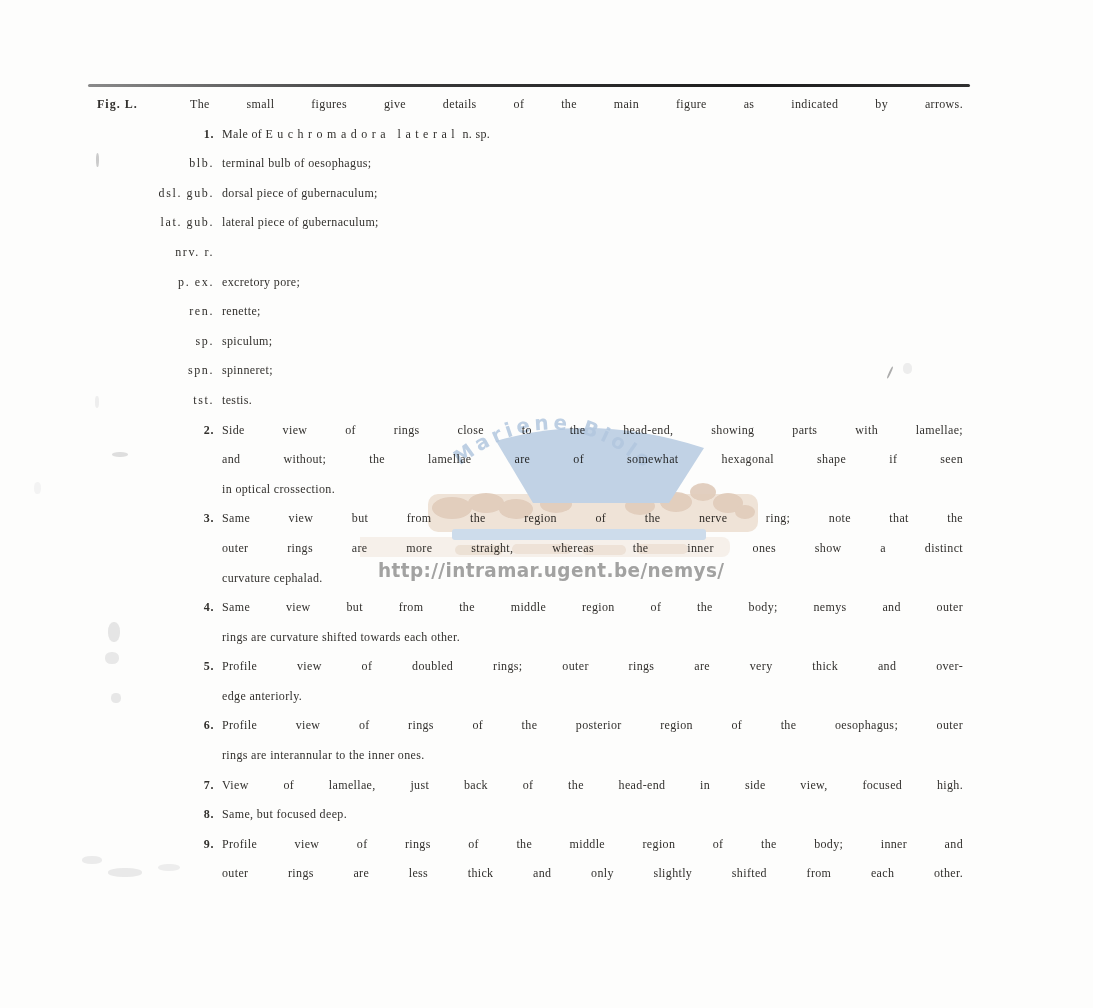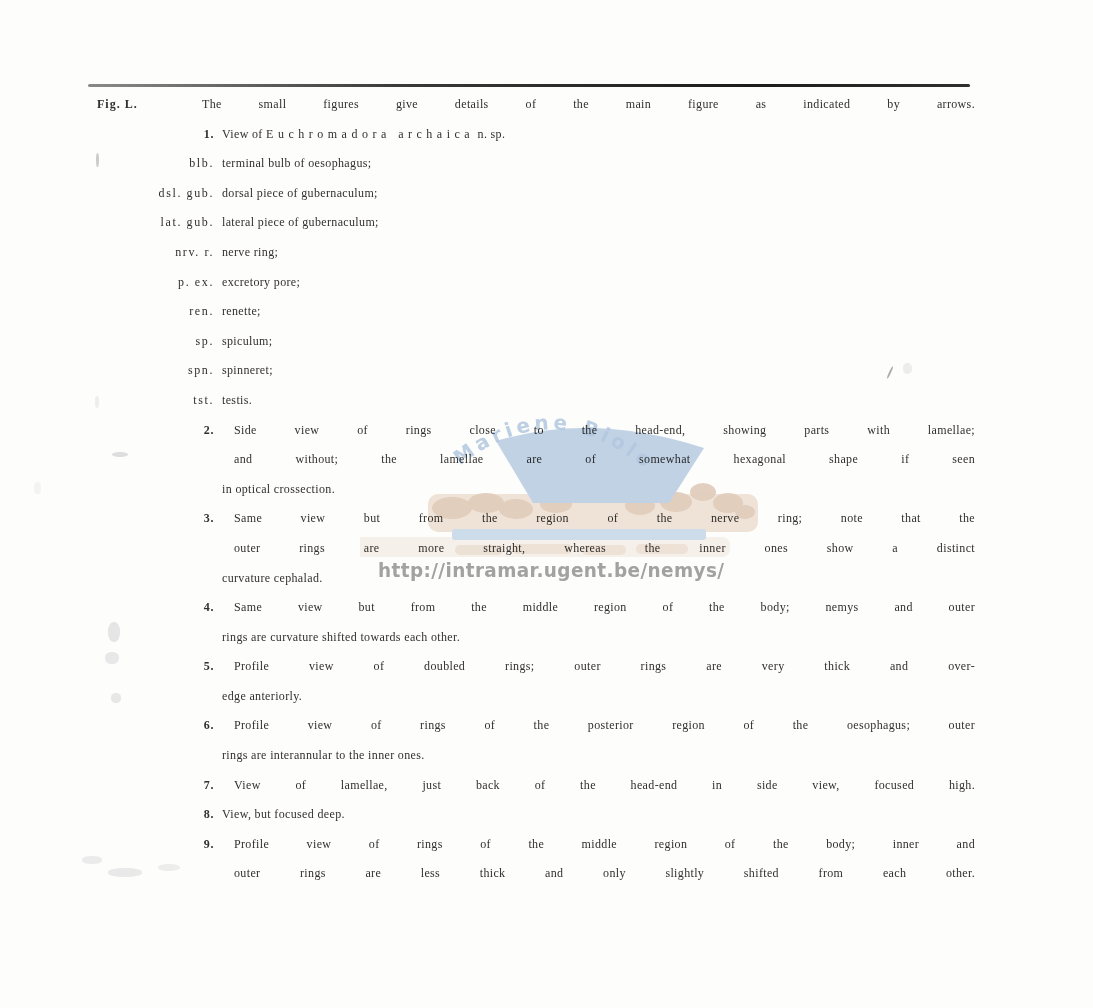--- a/index.html
+++ b/index.html
@@ -28,21 +28,21 @@
   .fig-label{width:93px;flex:0 0 93px;font-weight:bold;letter-spacing:1px;}
   .intro-text{width:773px;flex:0 0 773px;}
   .row{display:flex;}
   .term{
     width:117px;flex:0 0 117px;text-align:right;padding-right:8px;
     letter-spacing:1.6px;white-space:nowrap;
   }
   .term.bold{font-weight:bold;letter-spacing:.6px;}
   .lines{width:741px;flex:0 0 741px;}
   .line{width:100%;}
-  .just{text-align:justify;text-align-last:justify;margin-left:12px;}
+  .just{text-align:justify;text-align-last:justify;}
   .sperr{letter-spacing:4.5px;}
   
   .wm{position:absolute;z-index:2;mix-blend-mode:multiply;}
   .wm-svg{left:360px;top:380px;}
   .wm-url{
     left:378px;top:559px;
     font-family:"DejaVu Sans","Liberation Sans",sans-serif;
     font-weight:bold;font-size:19px;letter-spacing:.4px;
     color:#a3a3a3;transform:scaleX(.97);transform-origin:left;
     white-space:nowrap;
@@ -72,21 +72,21 @@
 
   <div class="legend">
     <div class="intro-row">
       <div class="fig-label">Fig. L.</div>
       <div class="intro-text just">The small figures give details of the main figure as indicated by arrows.</div>
     </div>
     <div>
         <div class="row">
           <div class="term bold">1.</div>
           <div class="lines">
-            <div class="line"><span>View of </span><span class="sperr">Euchromadora archaica</span><span> n. sp.</span></div>
+            <div class="line"><span>Male of </span><span class="sperr">Euchromadora lateral</span><span> n. sp.</span></div>
           </div>
         </div>
         <div class="row">
           <div class="term">blb.</div>
           <div class="lines">
             <div class="line">terminal bulb of oesophagus;</div>
           </div>
         </div>
         <div class="row">
           <div class="term">dsl. gub.</div>
@@ -95,23 +95,20 @@
           </div>
         </div>
         <div class="row">
           <div class="term">lat. gub.</div>
           <div class="lines">
             <div class="line">lateral piece of gubernaculum;</div>
           </div>
         </div>
         <div class="row">
           <div class="term">nrv. r.</div>
-          <div class="lines">
-            <div class="line">nerve ring;</div>
-          </div>
         </div>
         <div class="row">
           <div class="term">p. ex.</div>
           <div class="lines">
             <div class="line">excretory pore;</div>
           </div>
         </div>
         <div class="row">
           <div class="term">ren.</div>
           <div class="lines">
@@ -175,21 +172,21 @@
         </div>
         <div class="row">
           <div class="term bold">7.</div>
           <div class="lines">
             <div class="line just">View of lamellae, just back of the head-end in side view, focused high.</div>
           </div>
         </div>
         <div class="row">
           <div class="term bold">8.</div>
           <div class="lines">
-            <div class="line">View, but focused deep.</div>
+            <div class="line">Same, but focused deep.</div>
           </div>
         </div>
         <div class="row">
           <div class="term bold">9.</div>
           <div class="lines">
             <div class="line just">Profile view of rings of the middle region of the body; inner and</div>
             <div class="line just">outer rings are less thick and only slightly shifted from each other.</div>
           </div>
         </div>
       </div>

